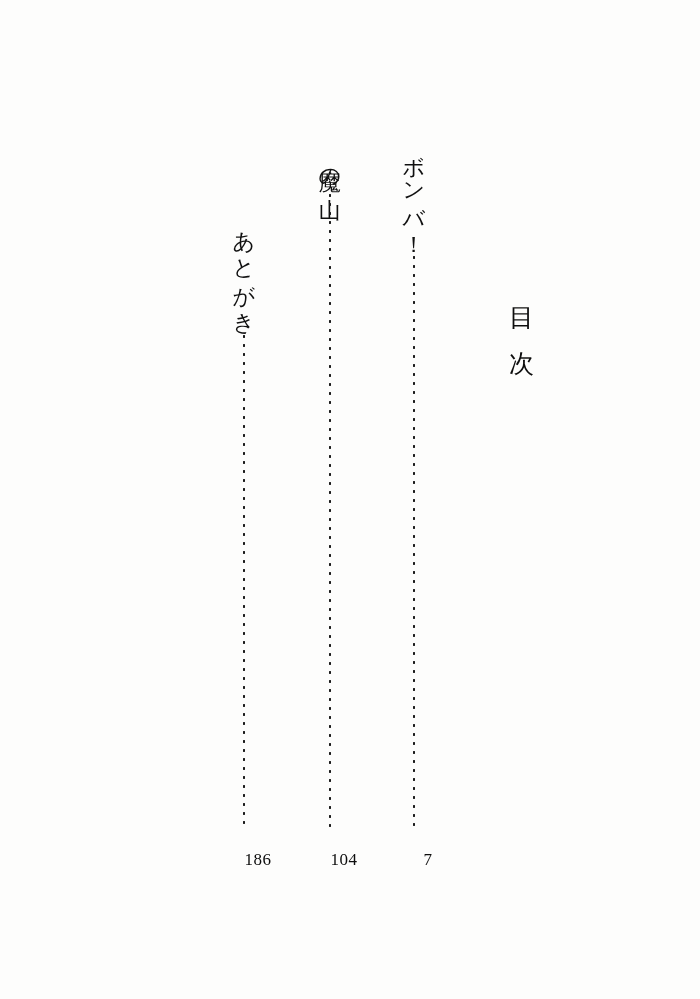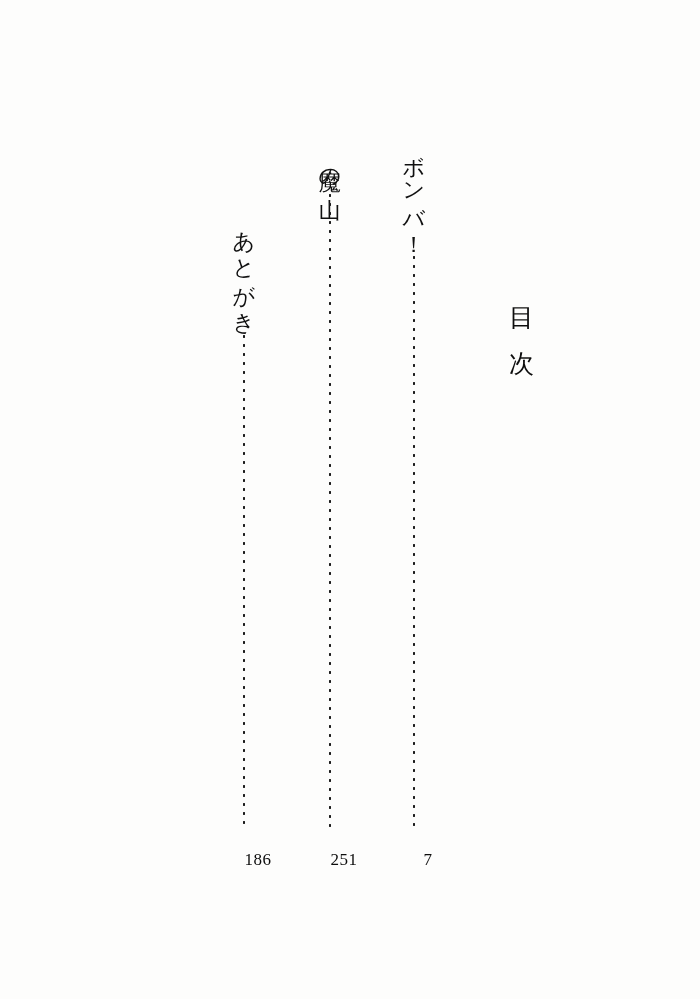--- a/index.html
+++ b/index.html
@@ -104,21 +104,21 @@
 
     <div class="entry col0">
       <div class="entry-title">ボンバ！</div>
       <div class="leader"></div>
       <div class="entry-page">7</div>
     </div>
 
     <div class="entry col1">
       <div class="entry-title">魔の山</div>
       <div class="leader"></div>
-      <div class="entry-page">251</div>
+      <div class="entry-page">104</div>
     </div>
 
     <div class="entry col2">
       <div class="entry-title">あとがき</div>
       <div class="leader"></div>
       <div class="entry-page">186</div>
     </div>
 
   </div>
 </div>

